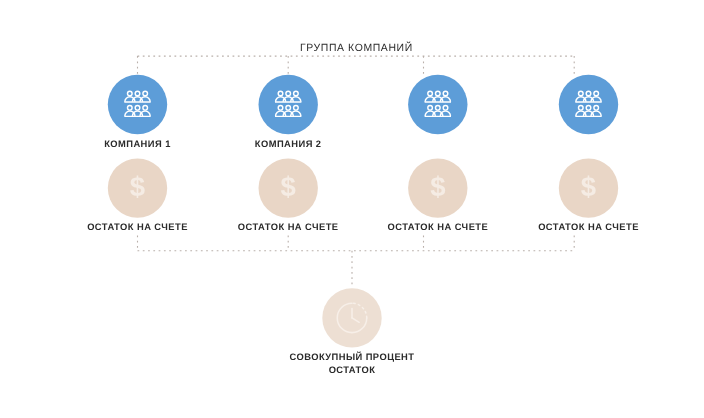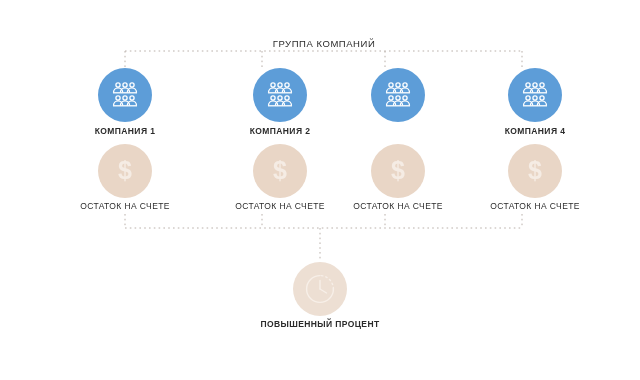--- a/index.html
+++ b/index.html
@@ -46,21 +46,21 @@
   }
 
   
   .column {
     position: absolute;
     width: 160px;
     top: 0;
     height: 320px;
   }
   .col-0 { left: 45px; }
-  .col-1 { left: 200px; }
+  .col-1 { left: 182px; }
   .col-2 { left: 318px; }
   .col-3 { left: 455px; }
 
   .node-company {
     position: absolute;
     top: 68px;
     left: 50%;
     transform: translateX(-50%);
     width: 54px;
     height: 54px;
@@ -107,21 +107,21 @@
     margin-top: -1px;
   }
 
   .label-balance {
     position: absolute;
     top: 201px;
     left: 0;
     width: 160px;
     text-align: center;
     font-size: 8.5px;
-    font-weight: normal;
+    font-weight: bold;
     letter-spacing: 0.4px;
     color: #2b2b2b;
     white-space: nowrap;
   }
 
   
   .node-result {
     position: absolute;
     top: 262px;
     left: 293px;
@@ -266,37 +266,37 @@
             <line x1="5" y1="14.8" x2="29" y2="14.8"></line>
             <circle cx="10" cy="20" r="2.1"></circle>
               <circle cx="17" cy="20" r="2.1"></circle>
               <circle cx="24" cy="20" r="2.1"></circle>
             <path d="M5.5 27.5 a4.6 4.6 0 0 1 9.2 0 M12.4 27.5 a4.6 4.6 0 0 1 9.2 0 M19.3 27.5 a4.6 4.6 0 0 1 9.2 0"></path>
             <line x1="5" y1="27.8" x2="29" y2="27.8"></line>
           </g>
         </svg>
       </span>
     </div>
-    <div class="label-company">КОМПАНИЯ 4</div>
     <div class="node-balance">
       <span class="dollar-glyph">$</span>
     </div>
     <div class="label-balance">ОСТАТОК НА СЧЕТЕ</div>
   </div>
 
   <div class="node-result">
     <span>
       <svg width="34" height="34" viewBox="0 0 34 34">
         <g fill="none" stroke="#f7efe8" stroke-width="1.4" stroke-linecap="round">
           <path d="M17 3.6 A13.4 13.4 0 1 0 30.4 17"></path>
           <path d="M30.4 17 A13.4 13.4 0 0 0 17 3.6" stroke-dasharray="1.5 3"></path>
           <line x1="17" y1="8.5" x2="17" y2="17"></line>
           <line x1="17" y1="17" x2="23.5" y2="21"></line>
         </g>
       </svg>
     </span>
   </div>
 
   <div class="label-result">
-    <span>ПОВЫШЕННЫЙ ПРОЦЕНТ</span>
+    <span>СОВОКУПНЫЙ ПРОЦЕНТ</span>
+    <span>ОСТАТОК</span>
   </div>
 
 </div>
 
 </body></html>

